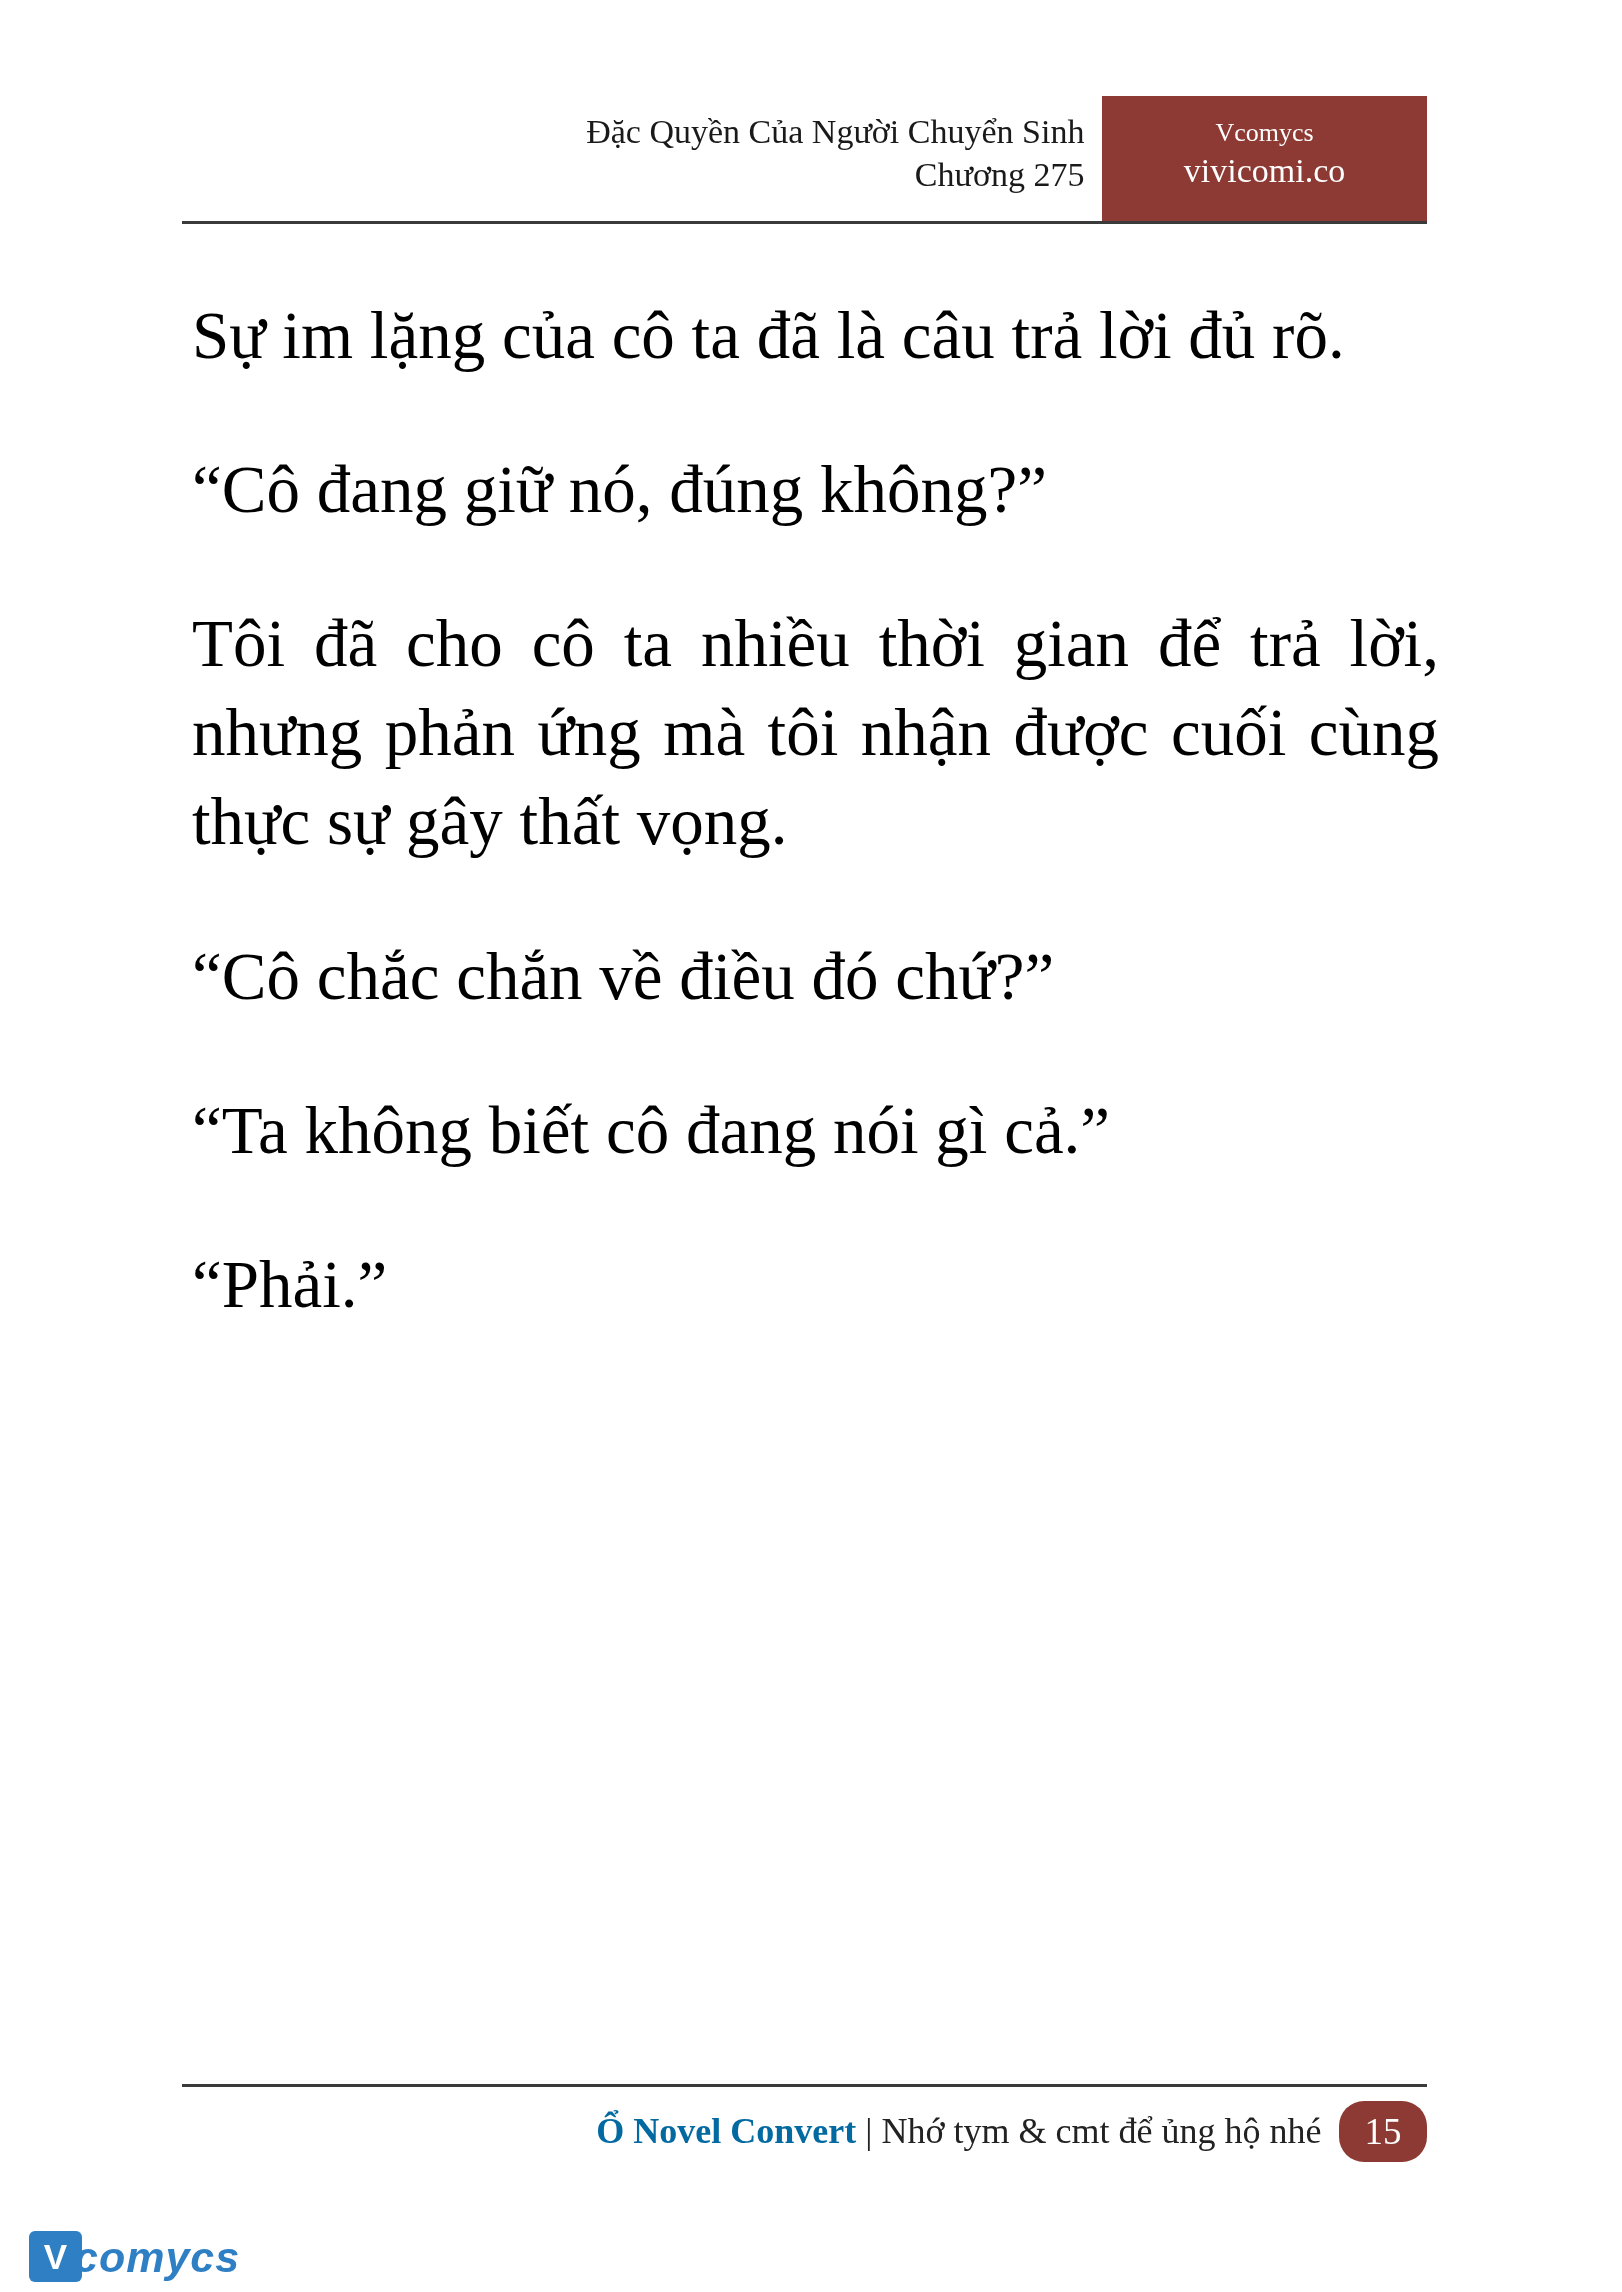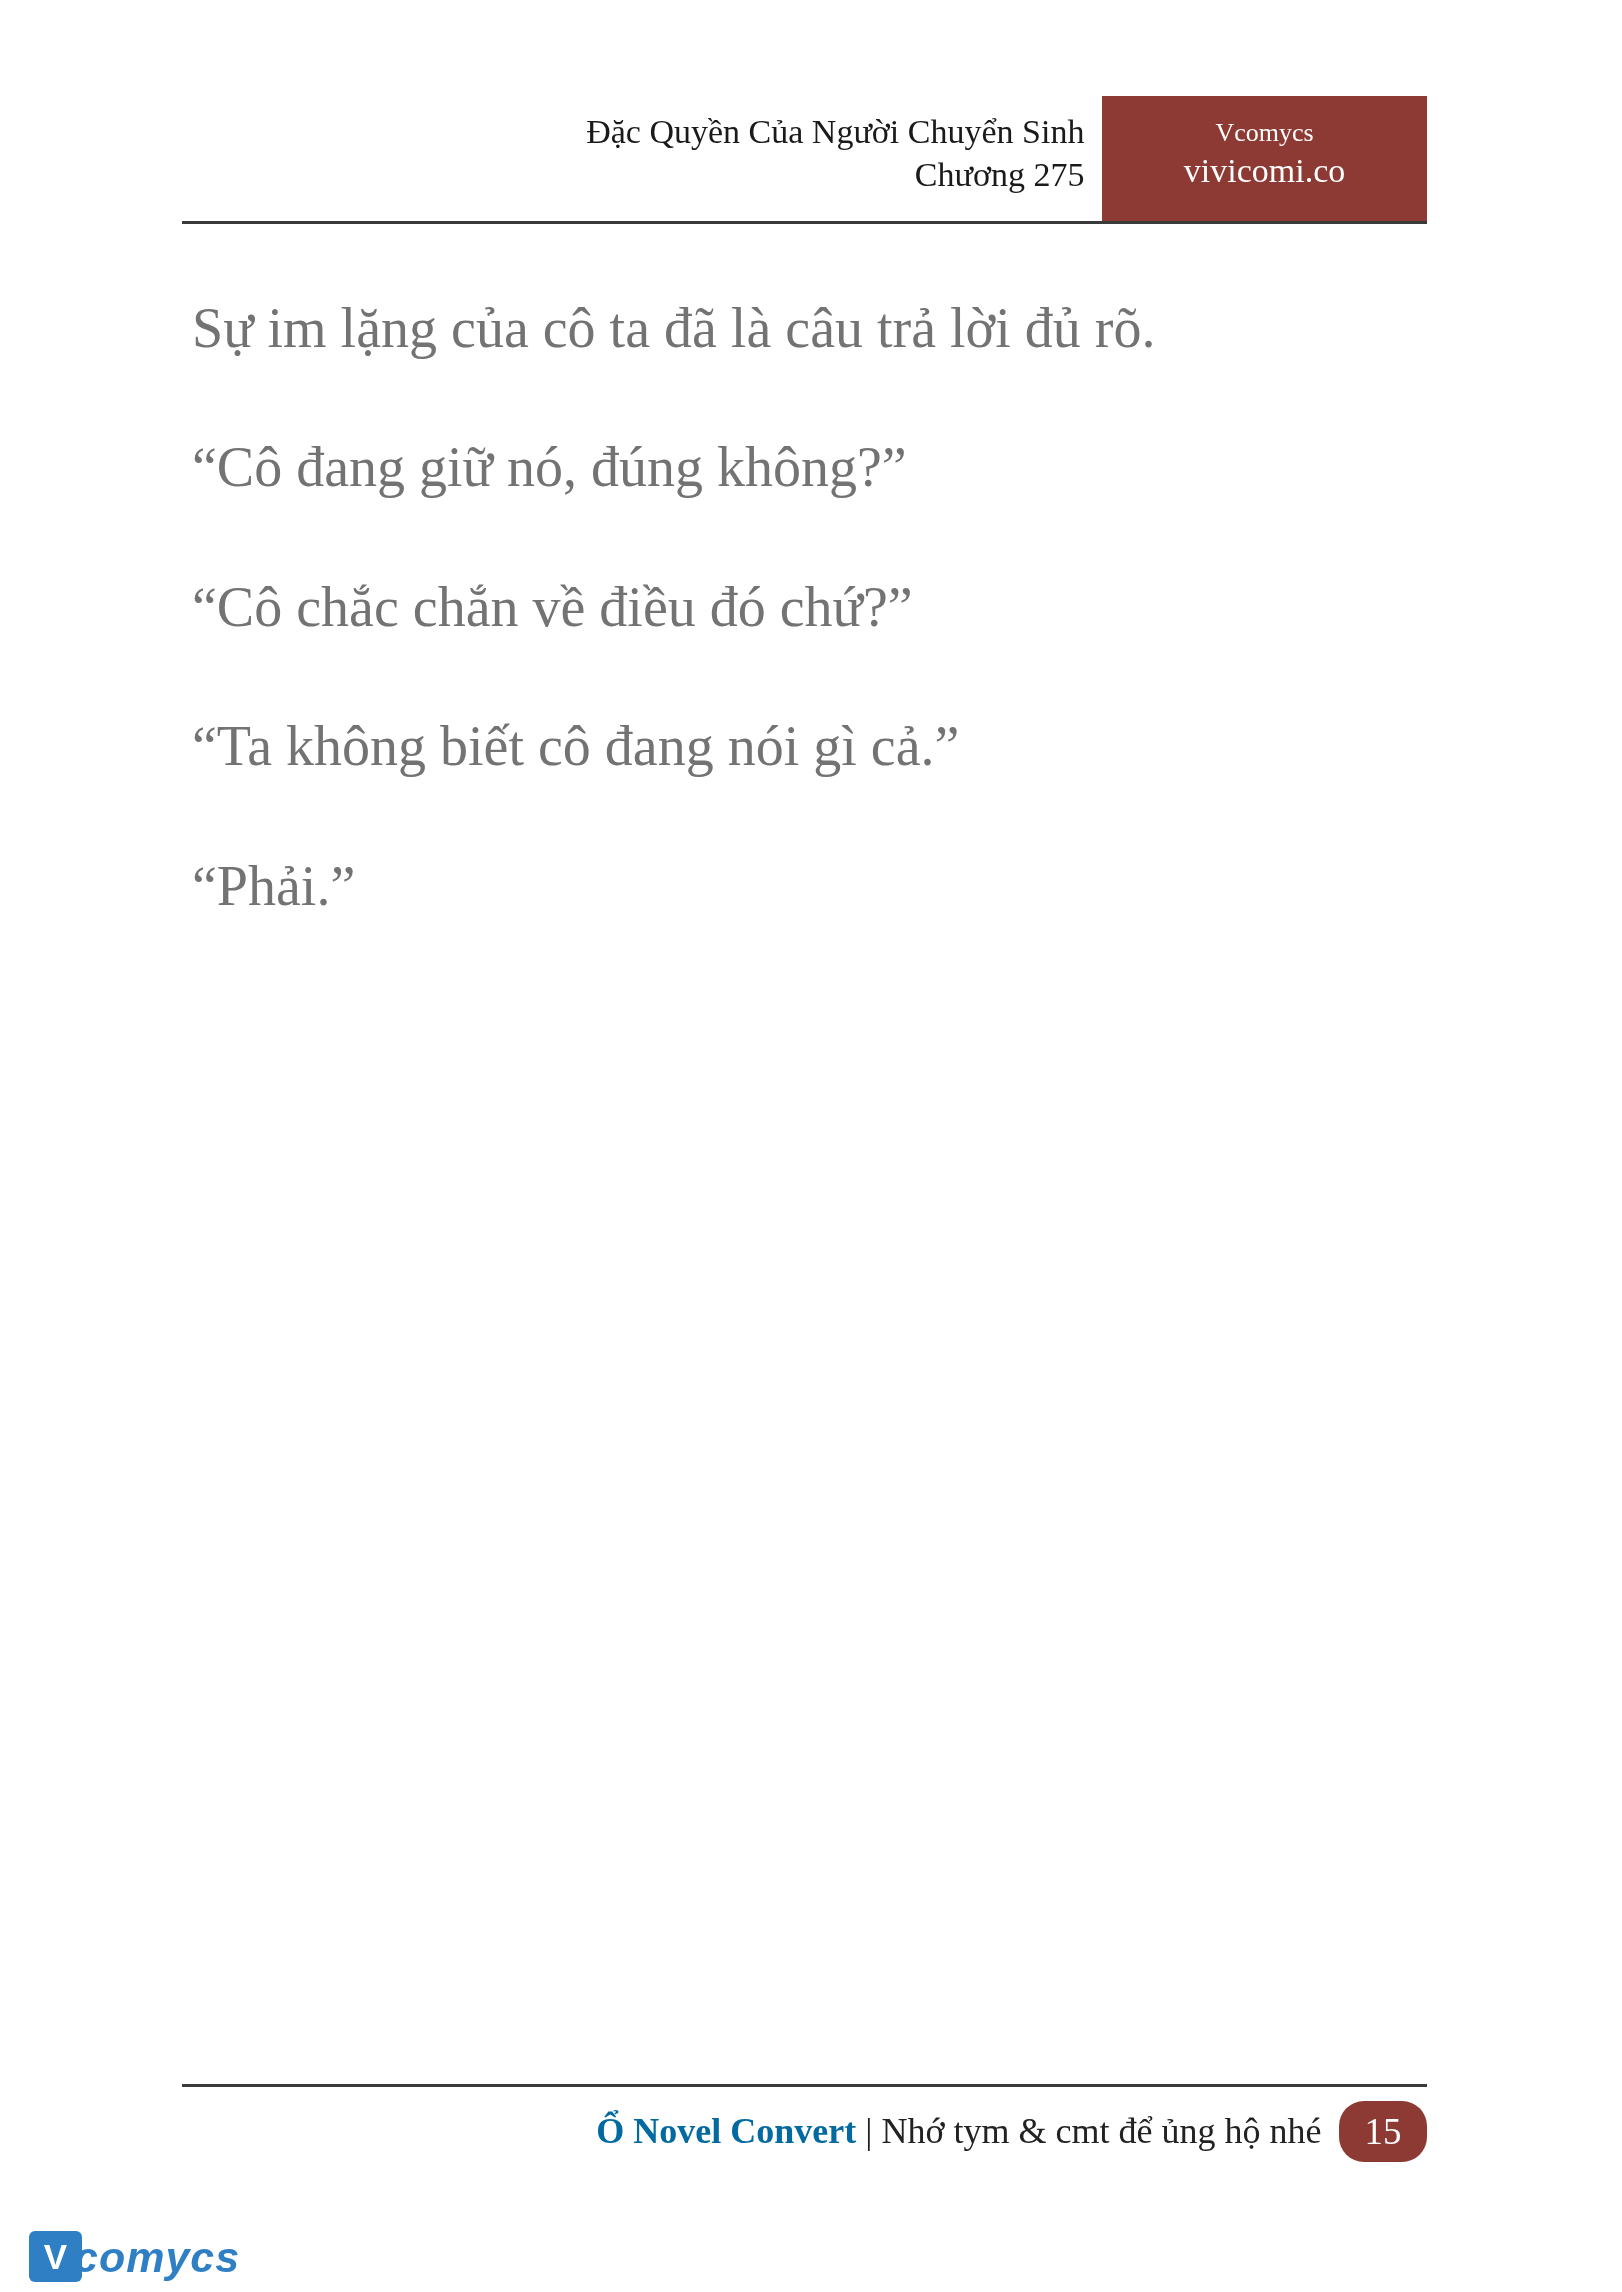--- a/index.html
+++ b/index.html
@@ -81,23 +81,23 @@
   }
 
   
   .content {
     position: absolute;
     left: 192px;
     top: 271px;
     width: 1247px;
   }
   .para {
-    font-size: 56px;
+    font-size: 67px;
     line-height: 1.33;
-    color: #737373;
+    color: #000000;
     margin: 0 0 65px 0;
     text-align: justify;
     text-justify: inter-word;
   }
   .para.nojustify {
     text-align: left;
   }
 
   
   .footer {
@@ -195,20 +195,21 @@
         <div class="header-badge-line1">Vcomycs</div>
         <div class="header-badge-line2">vivicomi.co</div>
       </div>
     </div>
     <div class="header-rule"></div>
   </div>
 
   <div class="content">
     <p class="para nojustify">Sự im lặng của cô ta đã là câu trả lời đủ rõ.</p>
     <p class="para nojustify">“Cô đang giữ nó, đúng không?”</p>
+    <p class="para">Tôi đã cho cô ta nhiều thời gian để trả lời, nhưng phản ứng mà tôi nhận được cuối cùng thực sự gây thất vọng.</p>
     <p class="para nojustify">“Cô chắc chắn về điều đó chứ?”</p>
     <p class="para nojustify">“Ta không biết cô đang nói gì cả.”</p>
     <p class="para nojustify">“Phải.”</p>
   </div>
 
   <div class="footer">
     <div class="footer-rule"></div>
     <div class="footer-inner">
       <div class="footer-text">
         <span class="footer-brand">Ổ Novel Convert</span>

